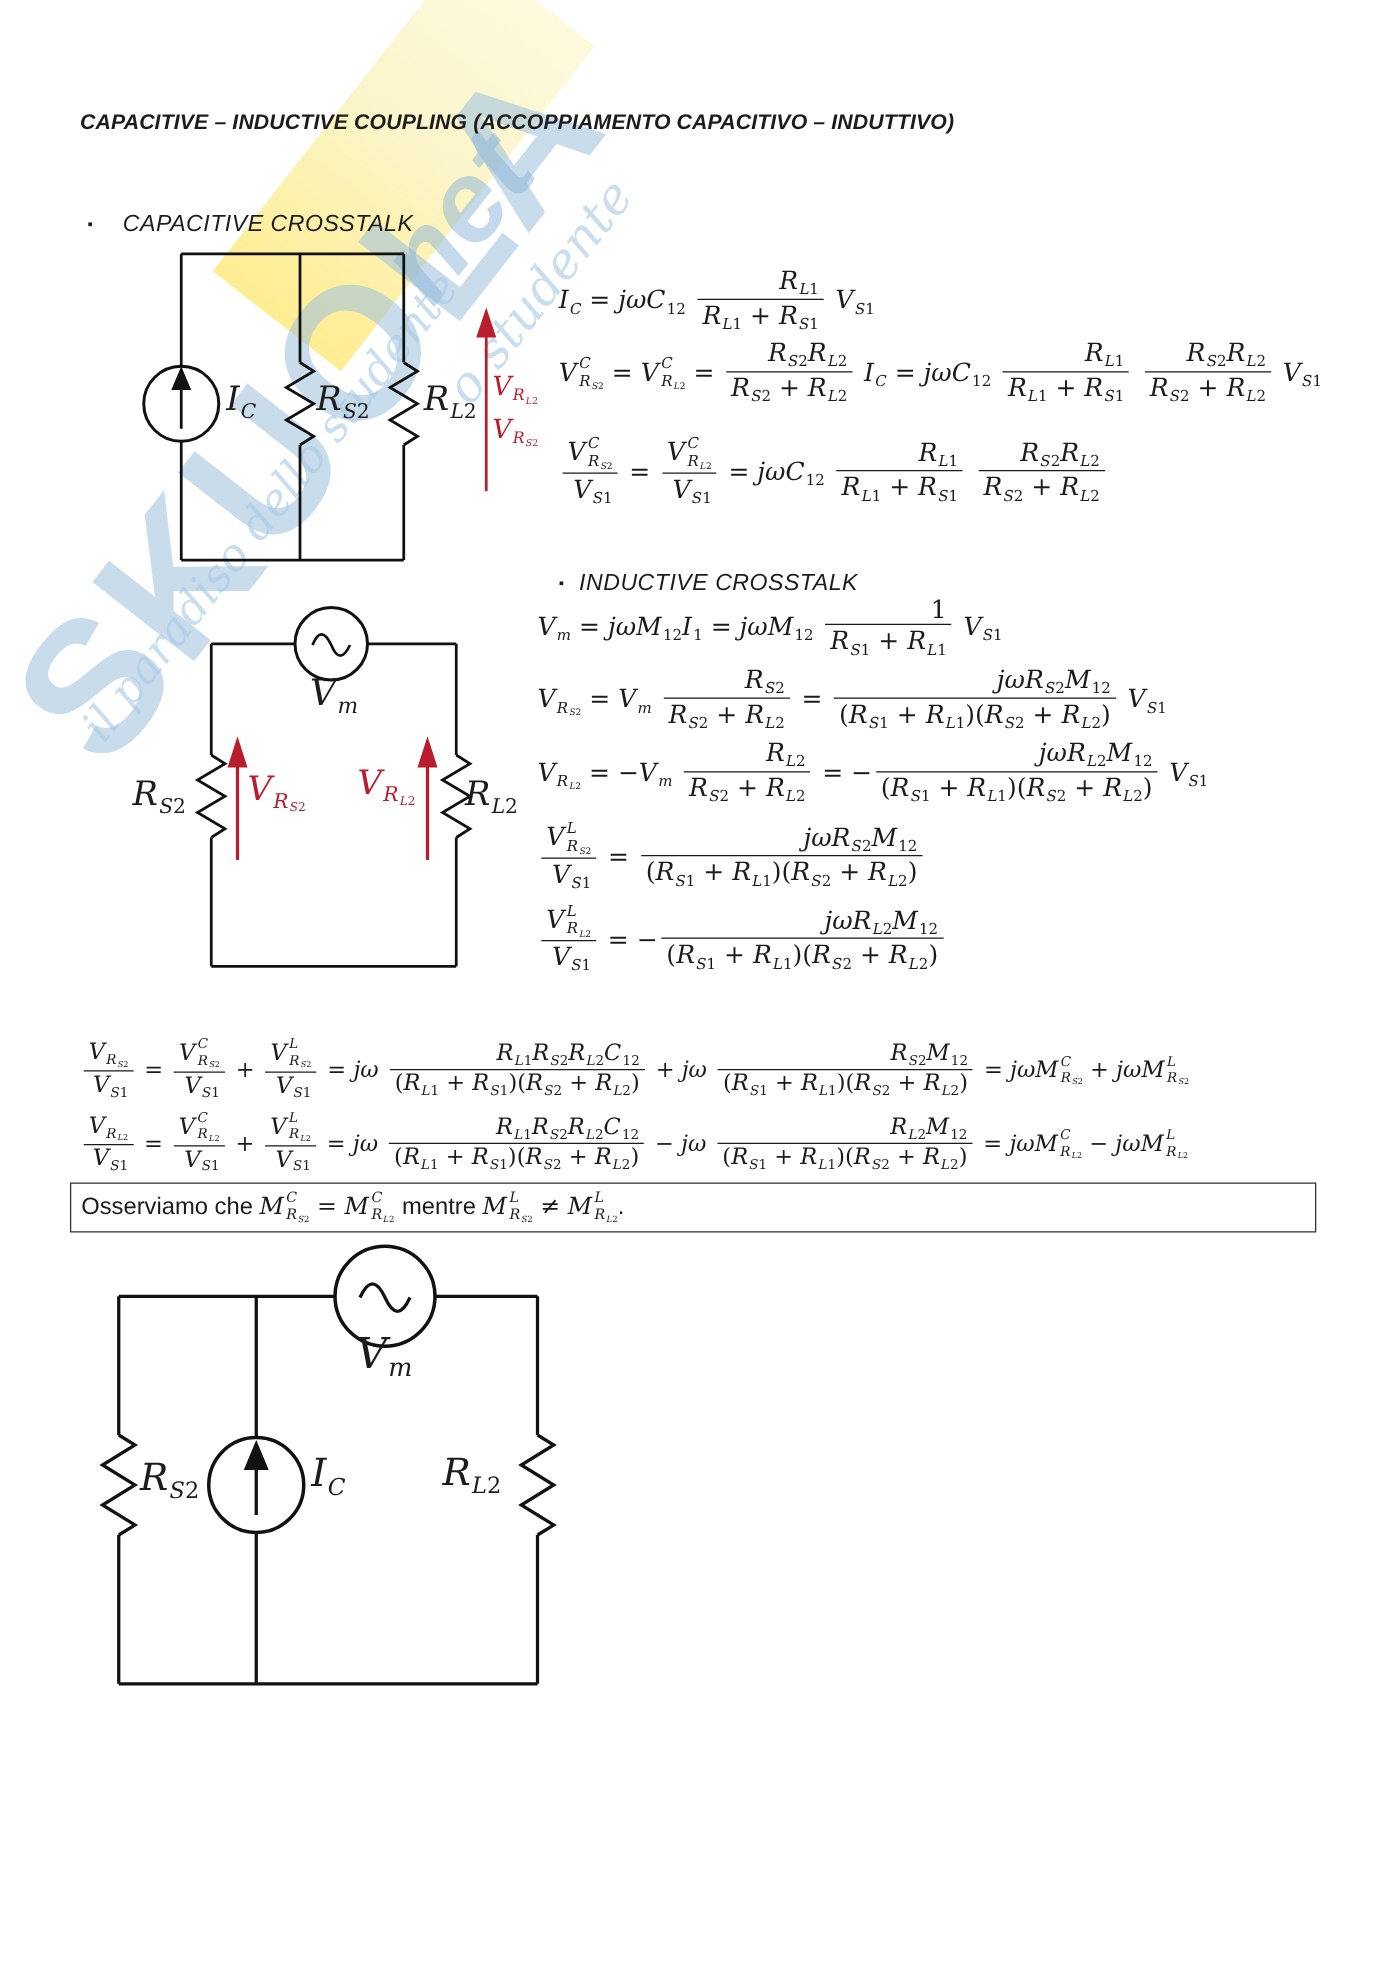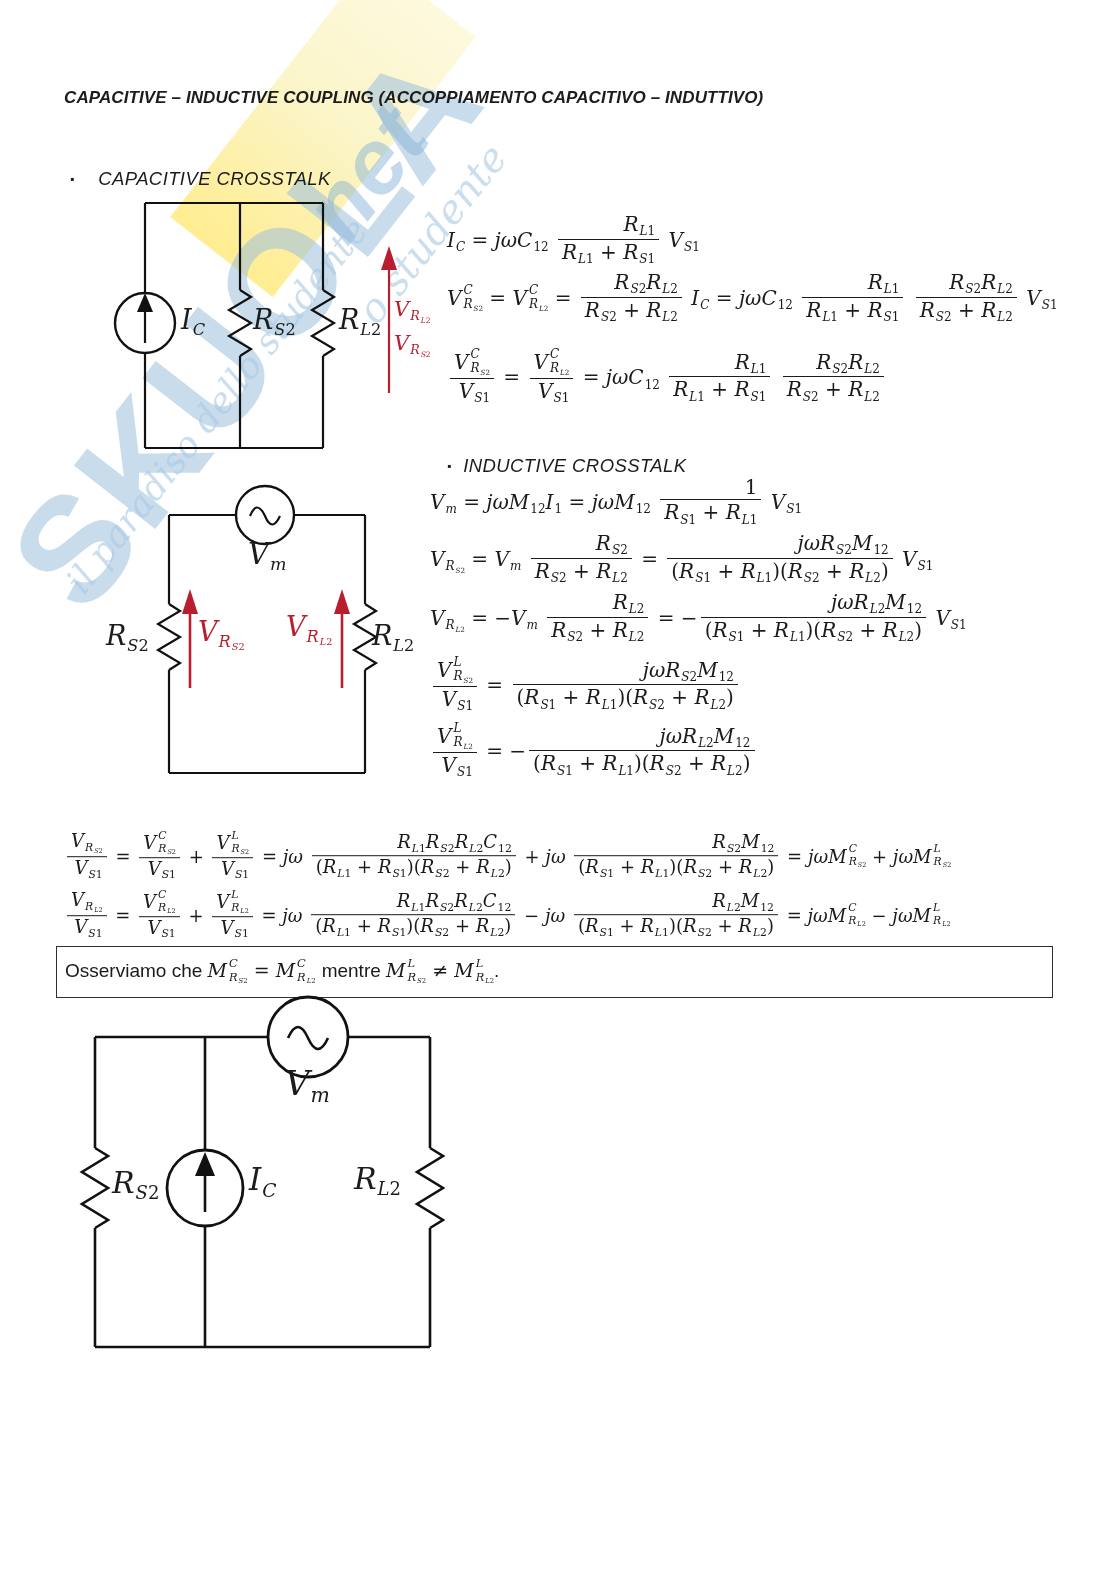--- a/index.html
+++ b/index.html
@@ -183,21 +183,21 @@
               <span class="ss-t"><span class="mi">L</span></span>
               <span class="ss-b"><span class="mi">R</span><span class="msub"><span class="mi">L</span><span class="mn">2</span></span></span>
             </span></span><span class="den"><span class="mi">V</span><span class="msub"><span class="mi">S</span><span class="mn">1</span></span></span></span><span class="mn"> = </span><span class="mi">jω</span><span class="mn"> </span><span class="frac"><span class="num"><span class="mi">R</span><span class="msub"><span class="mi">L</span><span class="mn">1</span></span><span class="mi">R</span><span class="msub"><span class="mi">S</span><span class="mn">2</span></span><span class="mi">R</span><span class="msub"><span class="mi">L</span><span class="mn">2</span></span><span class="mi">C</span><span class="msub"><span class="mn">12</span></span></span><span class="den"><span class="mn">(</span><span class="mi">R</span><span class="msub"><span class="mi">L</span><span class="mn">1</span></span><span class="mn"> + </span><span class="mi">R</span><span class="msub"><span class="mi">S</span><span class="mn">1</span></span><span class="mn">)(</span><span class="mi">R</span><span class="msub"><span class="mi">S</span><span class="mn">2</span></span><span class="mn"> + </span><span class="mi">R</span><span class="msub"><span class="mi">L</span><span class="mn">2</span></span><span class="mn">)</span></span></span><span class="mn"> − </span><span class="mi">jω</span><span class="mn"> </span><span class="frac"><span class="num"><span class="mi">R</span><span class="msub"><span class="mi">L</span><span class="mn">2</span></span><span class="mi">M</span><span class="msub"><span class="mn">12</span></span></span><span class="den"><span class="mn">(</span><span class="mi">R</span><span class="msub"><span class="mi">S</span><span class="mn">1</span></span><span class="mn"> + </span><span class="mi">R</span><span class="msub"><span class="mi">L</span><span class="mn">1</span></span><span class="mn">)(</span><span class="mi">R</span><span class="msub"><span class="mi">S</span><span class="mn">2</span></span><span class="mn"> + </span><span class="mi">R</span><span class="msub"><span class="mi">L</span><span class="mn">2</span></span><span class="mn">)</span></span></span><span class="mn"> = </span><span class="mi">jωM</span><span class="ss">
           <span class="ss-t"><span class="mi">C</span></span>
           <span class="ss-b"><span class="mi">R</span><span class="msub"><span class="mi">L</span><span class="mn">2</span></span></span>
         </span><span class="mn"> − </span><span class="mi">jωM</span><span class="ss">
           <span class="ss-t"><span class="mi">L</span></span>
           <span class="ss-b"><span class="mi">R</span><span class="msub"><span class="mi">L</span><span class="mn">2</span></span></span>
         </span></div>
 
-    <div class="abs note-box" style="left:56px;top:946px;width:997px;height:52px;">
+    <div class="abs note-box" style="left:56px;top:946px;width:997px;height:40px;">
       <div class="math" style="font-size:19px;"><span class="mtext">Osserviamo che </span><span class="mn"> </span><span class="mi">M</span><span class="ss">
             <span class="ss-t"><span class="mi">C</span></span>
             <span class="ss-b"><span class="mi">R</span><span class="msub"><span class="mi">S</span><span class="mn">2</span></span></span>
           </span><span class="mn"> = </span><span class="mi">M</span><span class="ss">
             <span class="ss-t"><span class="mi">C</span></span>
             <span class="ss-b"><span class="mi">R</span><span class="msub"><span class="mi">L</span><span class="mn">2</span></span></span>
           </span><span class="mn"> </span><span class="mtext"> mentre </span><span class="mn"> </span><span class="mi">M</span><span class="ss">
             <span class="ss-t"><span class="mi">L</span></span>
             <span class="ss-b"><span class="mi">R</span><span class="msub"><span class="mi">S</span><span class="mn">2</span></span></span>
           </span><span class="mn"> ≠ </span><span class="mi">M</span><span class="ss">

